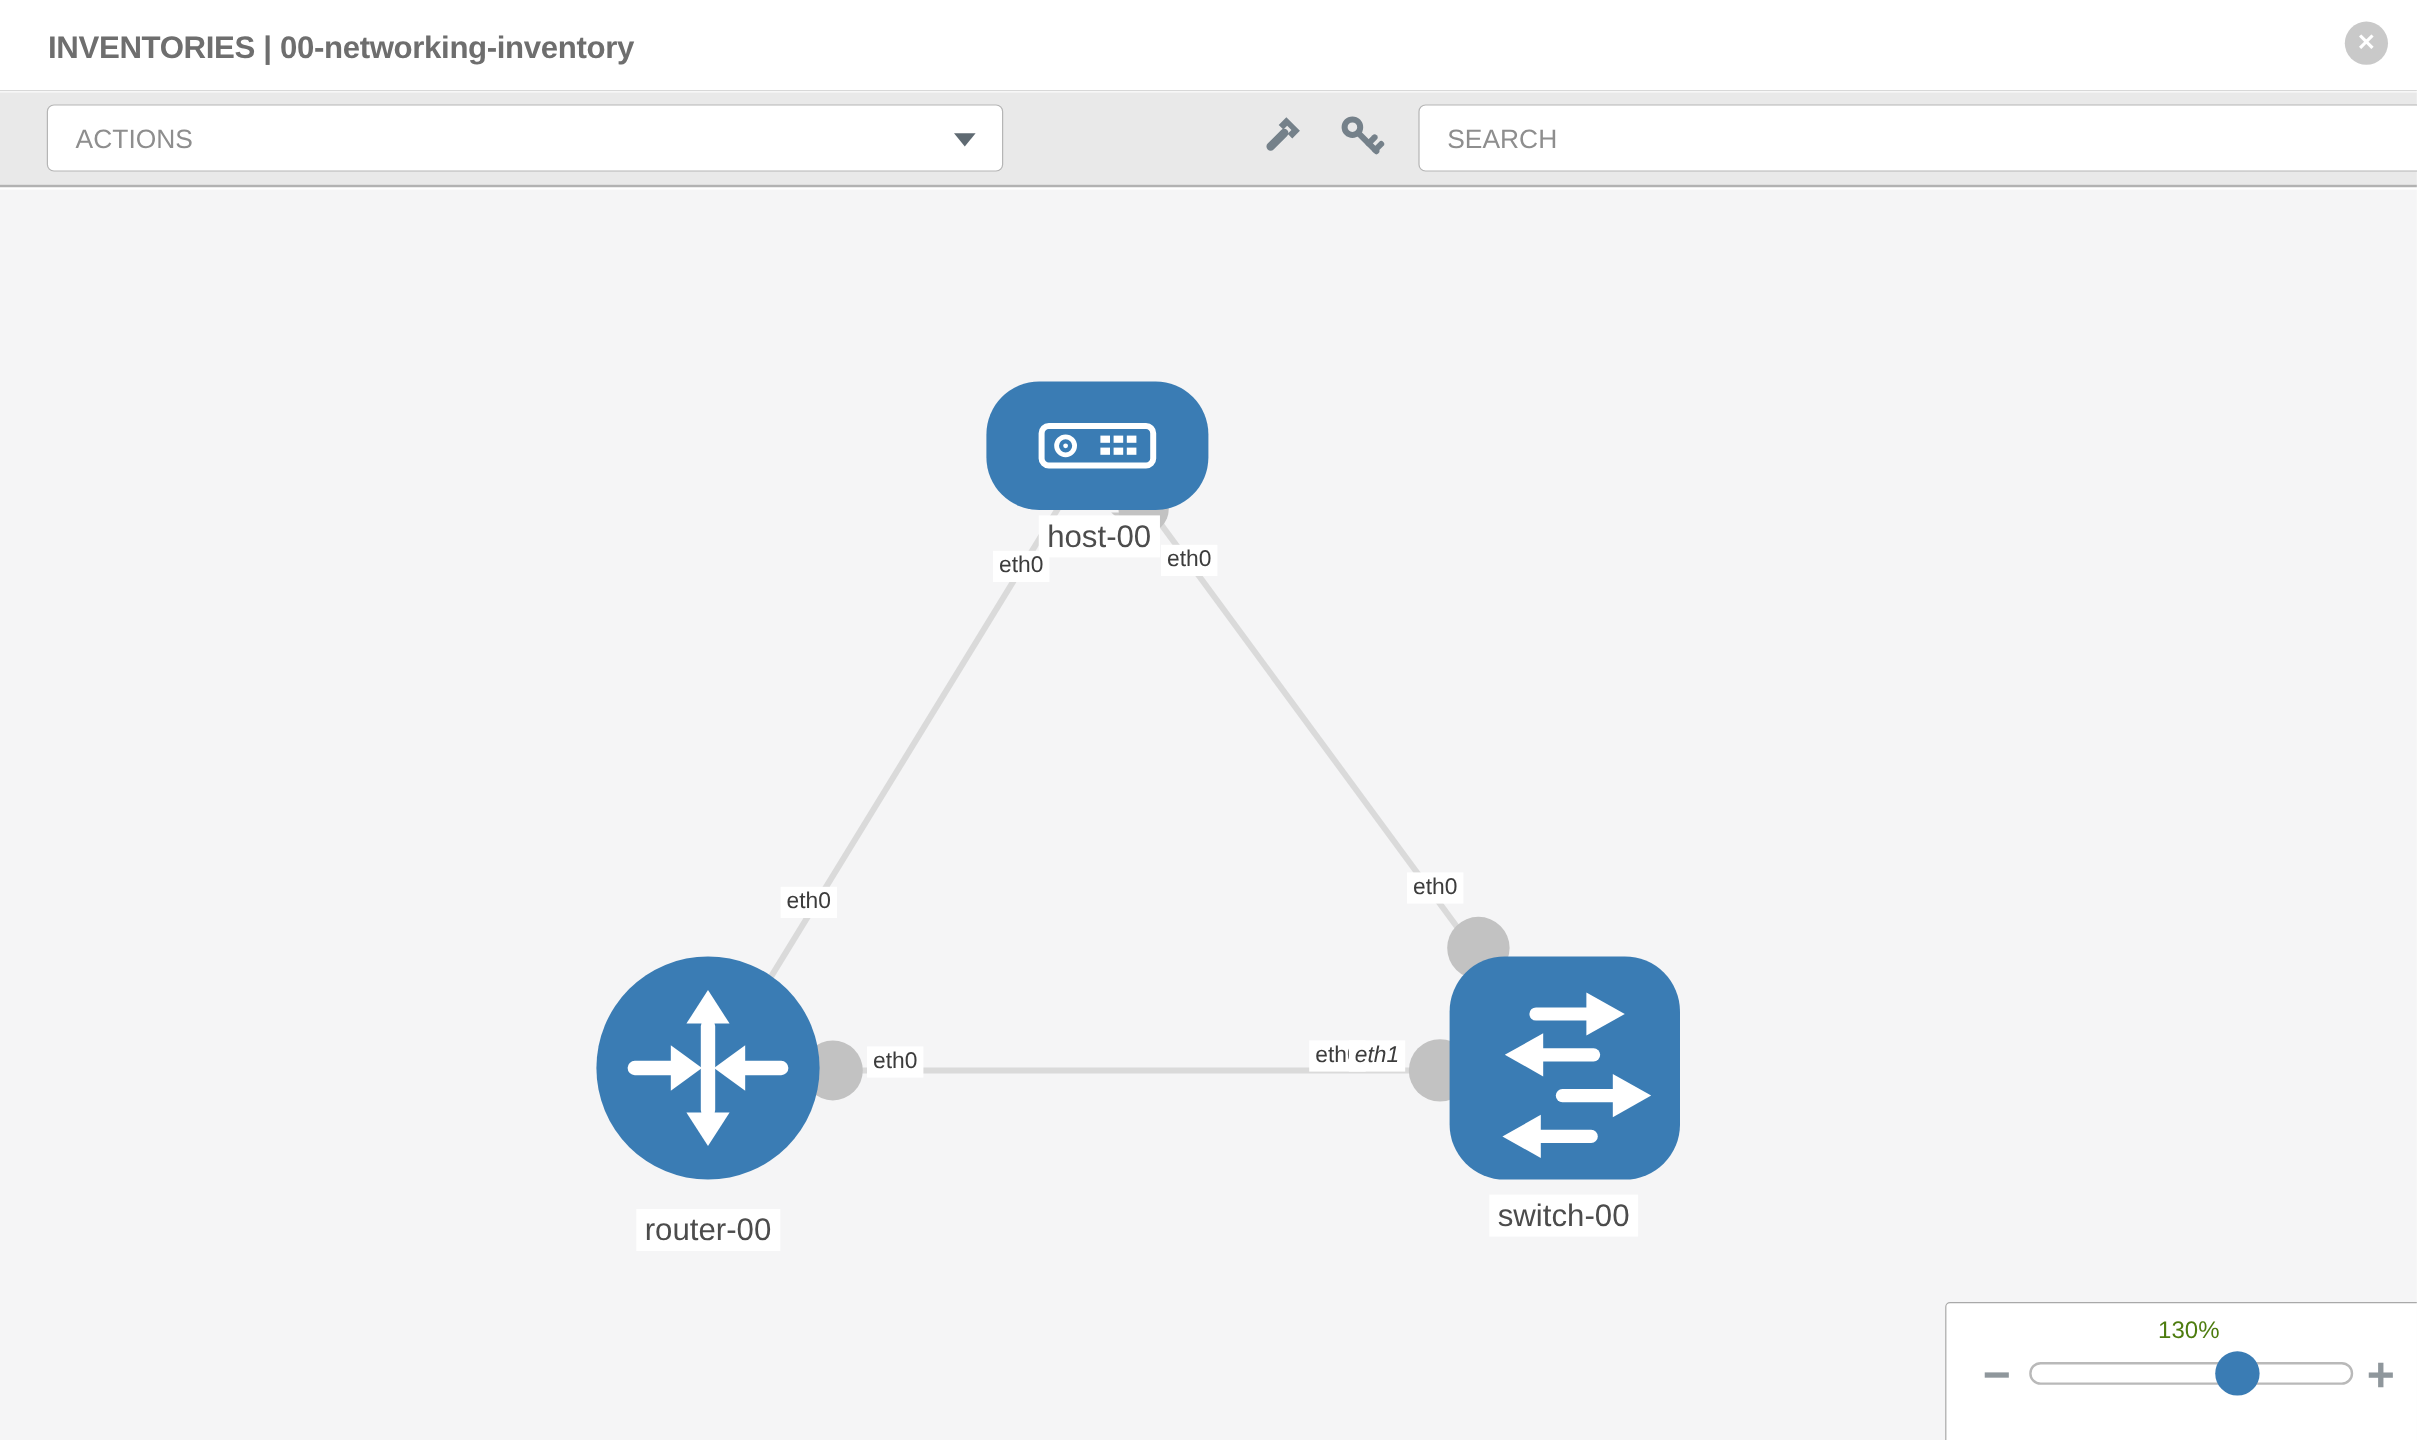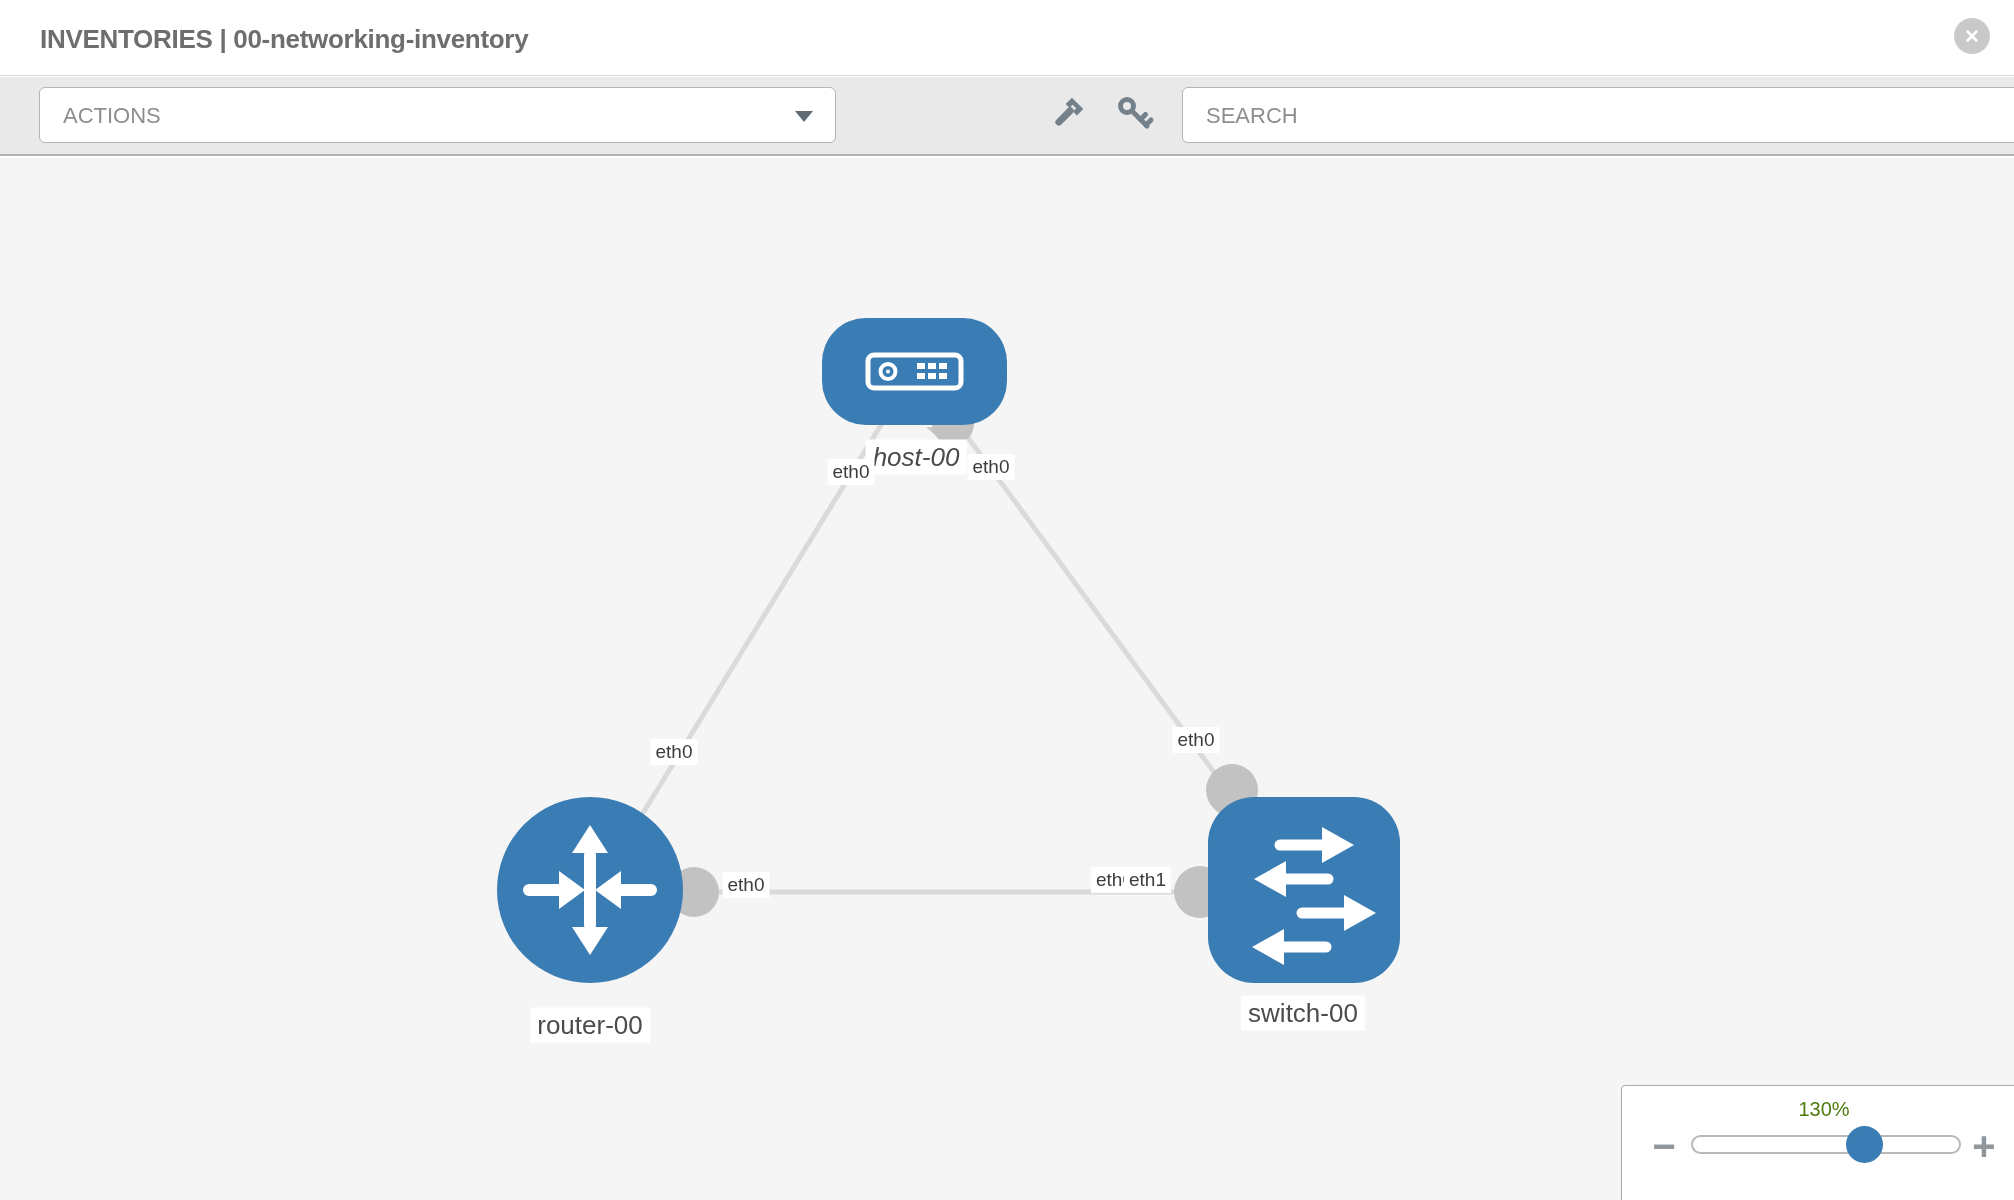--- a/index.html
+++ b/index.html
@@ -37,34 +37,34 @@
   .edges { position:absolute; left:0; top:0; z-index:1; }
 
   .node { position:absolute; background:#3a7cb4; z-index:2; cursor:pointer; }
   #node-host   { left:822px;  top:160px; width:185px; height:107px; border-radius:44px; }
   #node-router { left:497px;  top:639px; width:186px; height:186px; border-radius:50%; }
   #node-switch { left:1208px; top:639px; width:192px; height:186px; border-radius:46px; }
   .node svg { display:block; width:100%; height:100%; }
 
   .node-label { position:absolute; transform:translate(-50%,-50%); background:#ffffff;
                 color:#4c4c4c; font-size:26px; padding:2px 7px; white-space:nowrap; z-index:3; }
-  #lbl-host   { left:916px;  top:299px;font-style:italic; }
+  #lbl-host   { left:916px;  top:289px; }
   #lbl-router { left:590px;  top:867px; }
   #lbl-switch { left:1303px; top:855px; }
 
   .iface-label { position:absolute; background:#ffffff; color:#3c3c3c; font-size:19px;
                  padding:2px 5px; white-space:nowrap; z-index:3; }
   .ctr { transform:translate(-50%,-50%); }
   #if-host-l   { left:851px;  top:314px; }
   #if-host-r   { left:991px;  top:309px; }
   #if-router-t { left:674px;  top:594px; }
   #if-router-r { left:746px;  top:727px; }
   #if-switch-t { left:1196px; top:582px; }
   #if-switch-back  { left:1091px; top:709px; z-index:3; }
-  #if-switch-front { left:1124px; top:709px; z-index:4; }
+  #if-switch-front { left:1124px; top:709px; z-index:4;font-style:italic; }
 
   
   .zoom-panel { position:absolute; left:1621px; top:927px; width:400px; height:130px;
                 background:#ffffff; border:1px solid #a9a9a9; border-radius:4px; z-index:10; }
   .zoom-value { position:absolute; left:202px; top:12px; transform:translateX(-50%);
                 font-size:20px; color:#4d7c0f; }
   .zoom-btn { position:absolute; top:42px; width:36px; height:36px; display:flex;
               align-items:center; justify-content:center; font-size:40px; font-weight:700;
               color:#8f979c; cursor:pointer; line-height:36px; }
   .zoom-minus { left:24px; }

